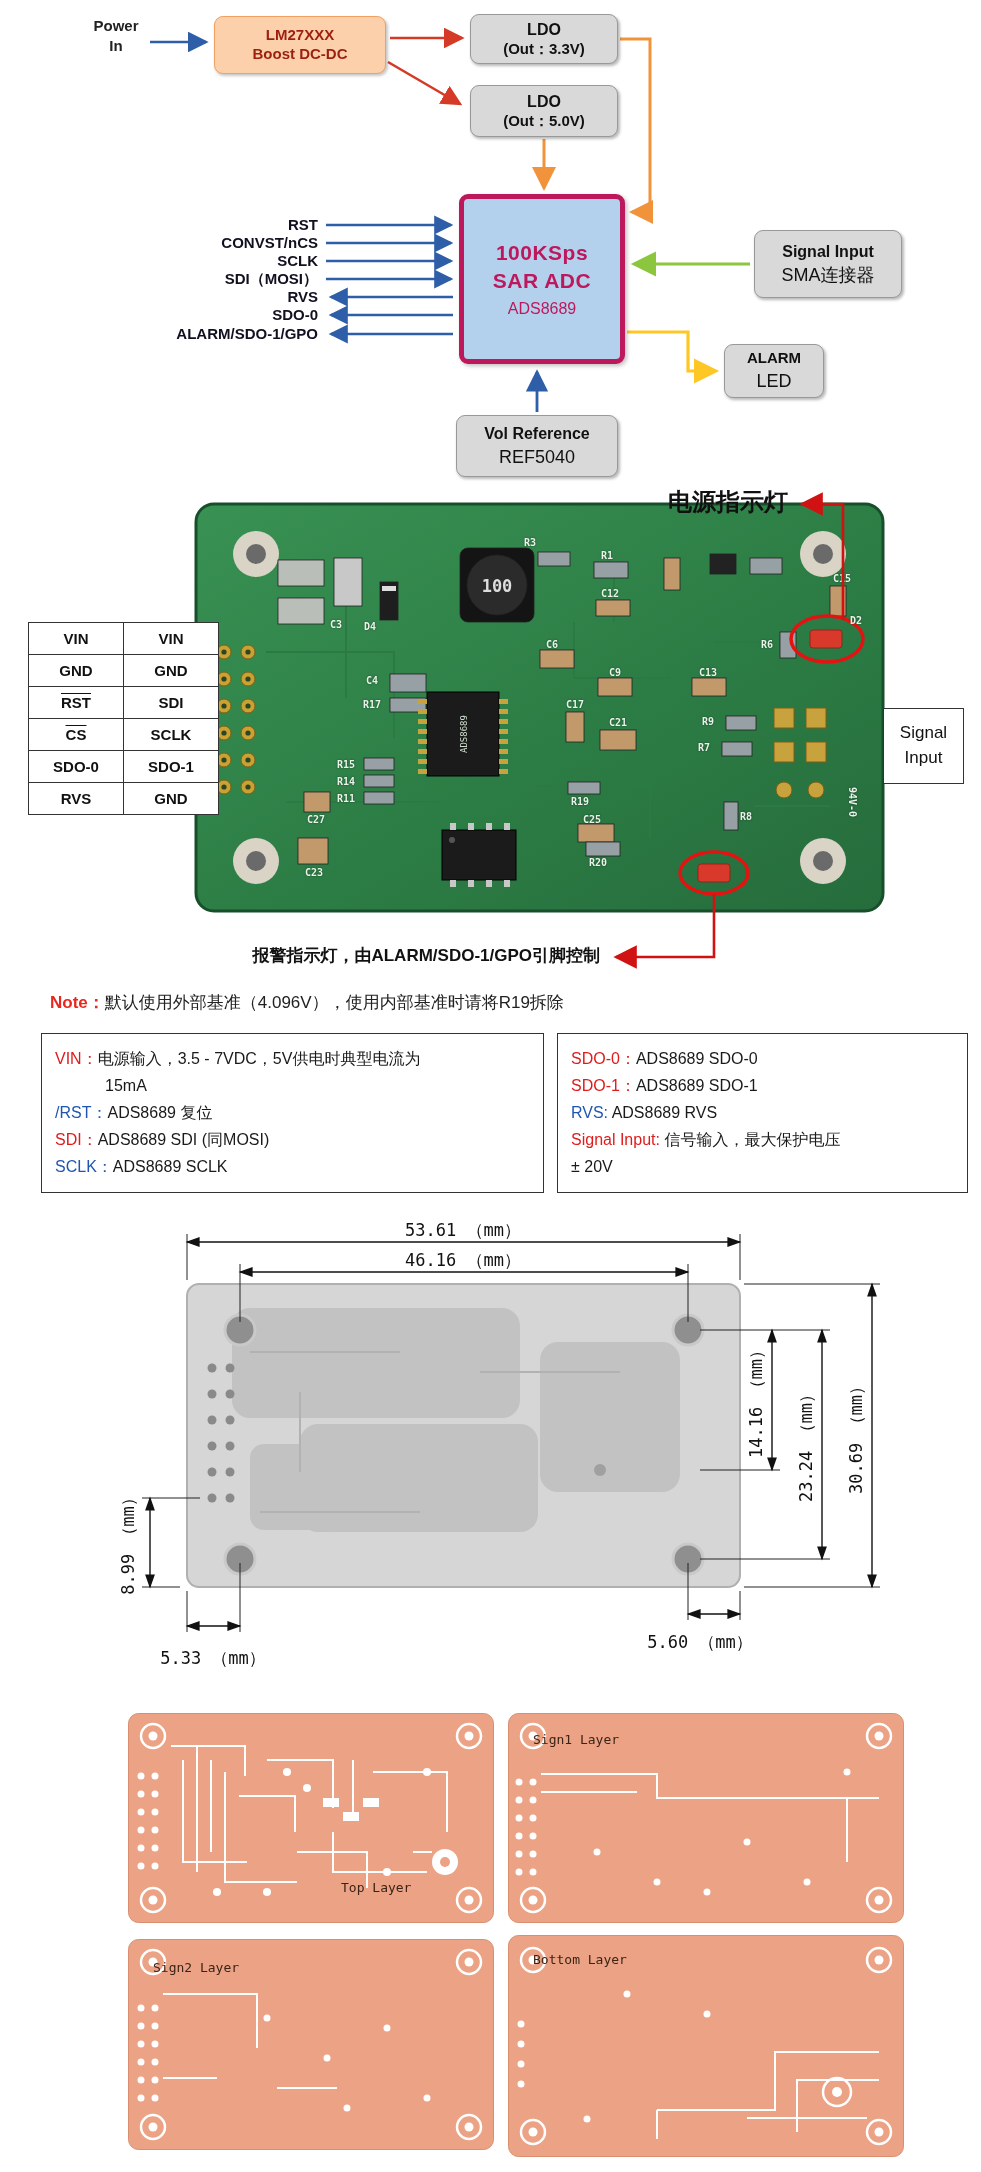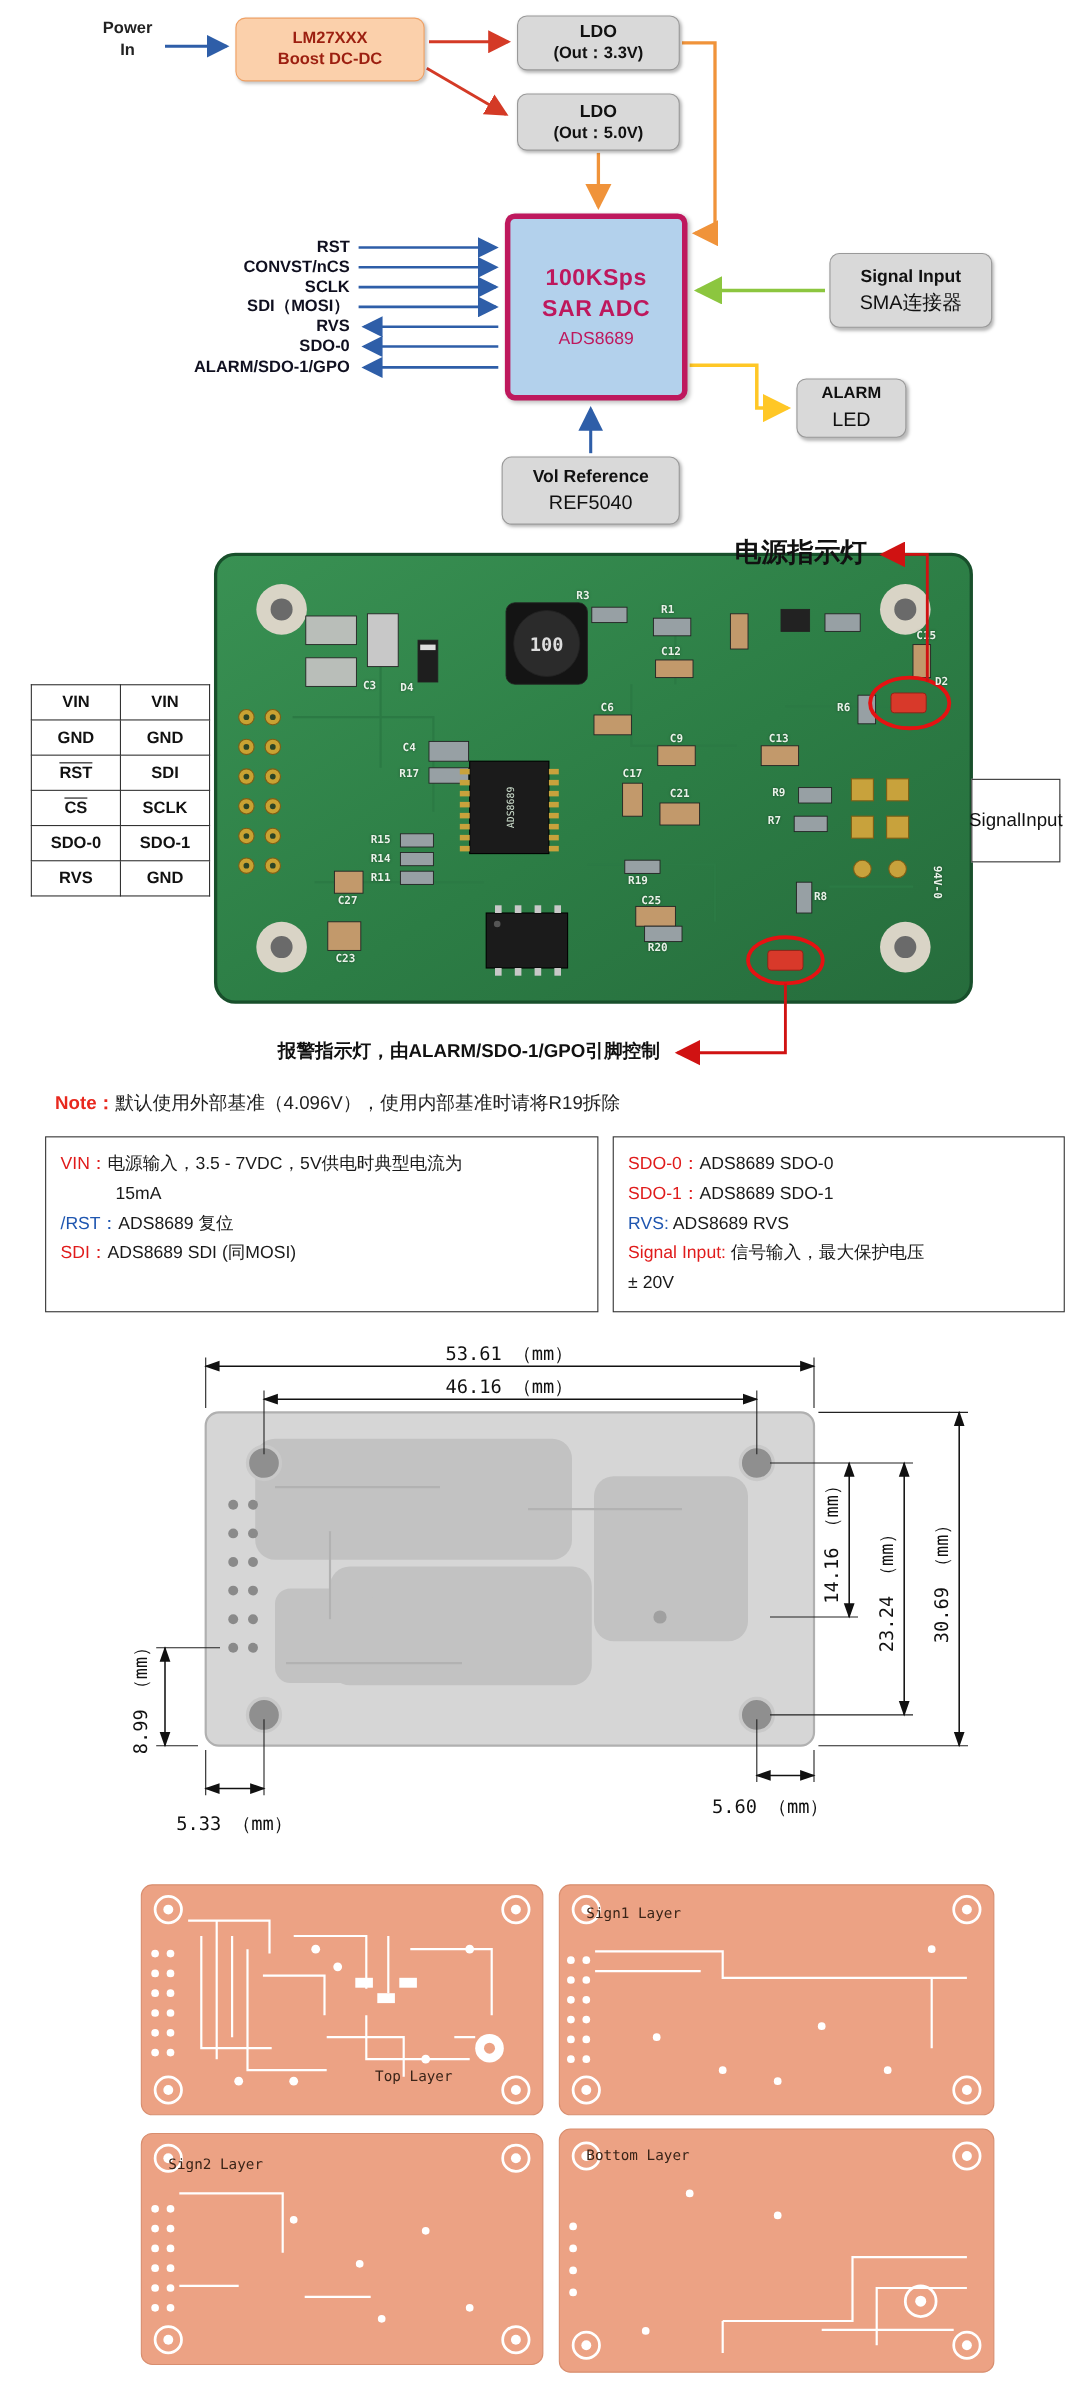--- a/index.html
+++ b/index.html
@@ -20,23 +20,23 @@
   .b2s{font-size:18px;font-weight:400;margin-top:2px}
   .powerin{position:absolute;left:78px;top:16px;width:76px;text-align:center;font-size:15px;font-weight:700;color:#222;line-height:1.3}
   .sig{position:absolute;width:230px;text-align:right;font-size:15px;font-weight:700;color:#101020;line-height:20px;height:20px}
 
   
   .board-photo{position:absolute;left:194px;top:502px;width:691px;height:411px}
   .silk{position:absolute;color:#e9f3e9;font:700 10px "DejaVu Sans Mono",monospace;transform:translate(-50%,-50%);text-shadow:0 0 2px rgba(0,0,0,.5);white-space:nowrap}
   .silk.vert{writing-mode:vertical-rl}
   .anno{font-weight:700;color:#111}
   .pin-table{position:absolute;left:28px;top:622px;border-collapse:collapse;background:#fff}
-  .pin-table td{border:1.5px solid #333;width:81px;height:32px;text-align:center;font-weight:700;font-size:15px}
+  .pin-table td{border:1.5px solid #333;width:95px;height:32px;text-align:center;font-weight:700;font-size:15px}
   .ov{text-decoration:overline}
-  .sig-input-box{position:absolute;left:883px;top:708px;width:81px;height:76px;border:1.5px solid #333;background:#fff;display:flex;flex-direction:row;align-items:center;justify-content:center;font-size:17px;line-height:1.45;color:#111}
+  .sig-input-box{position:absolute;left:883px;top:708px;width:81px;height:76px;border:1.5px solid #333;background:#fff;display:flex;flex-direction:column;align-items:center;justify-content:center;font-size:17px;line-height:1.45;color:#111}
 
   
   .note{position:absolute;left:50px;top:991px;font-size:17px;color:#222}
   .note-red{color:#e8281e;font-weight:700}
   .infobox{position:absolute;border:1.5px solid #333;background:#fff;padding:11px 13px;font-size:16px;line-height:27px;color:#1a1a1a}
   .iline{white-space:nowrap}
   .indent{padding-left:50px}
   .term{white-space:pre}
   .red{color:#e01b1b}
   .blue{color:#1f56b0}
@@ -357,20 +357,21 @@
 
   <div class="note">
     <span class="note-red">Note：</span><span>默认使用外部基准（4.096V），使用内部基准时请将R19拆除</span>
   </div>
 
   <div class="infobox" style="left:41px;top:1033px;width:503px;height:160px">
     <div class="iline"><span class="term red">VIN：</span><span>电源输入，3.5 - 7VDC，5V供电时典型电流为</span></div>
     <div class="iline indent">15mA</div>
     <div class="iline"><span class="term blue">/RST：</span><span>ADS8689 复位</span></div>
     <div class="iline"><span class="term red">SDI：</span><span>ADS8689 SDI (同MOSI)</span></div>
+    <div class="iline"><span class="term blue">SCLK：</span><span>ADS8689 SCLK</span></div>
   </div>
 
   <div class="infobox" style="left:557px;top:1033px;width:411px;height:160px">
     <div class="iline"><span class="term red">SDO-0：</span><span>ADS8689 SDO-0</span></div>
     <div class="iline"><span class="term red">SDO-1：</span><span>ADS8689 SDO-1</span></div>
     <div class="iline"><span class="term blue">RVS: </span><span>ADS8689 RVS</span></div>
     <div class="iline"><span class="term red">Signal Input: </span><span>信号输入，最大保护电压</span></div>
     <div class="iline">± 20V</div>
   </div>
 

